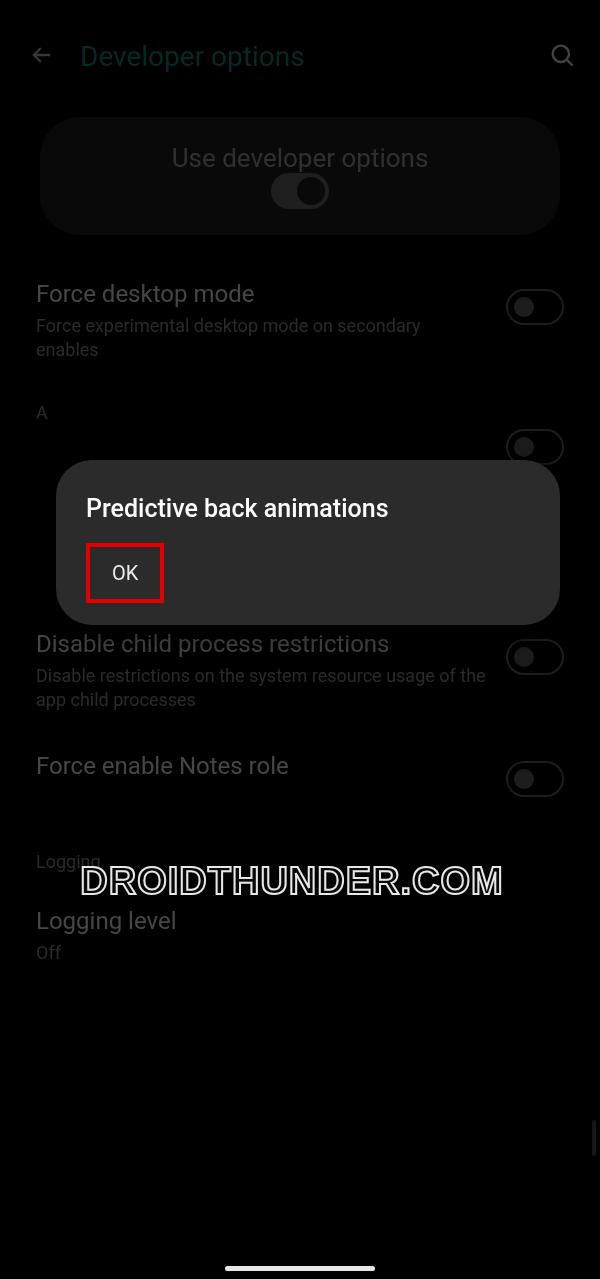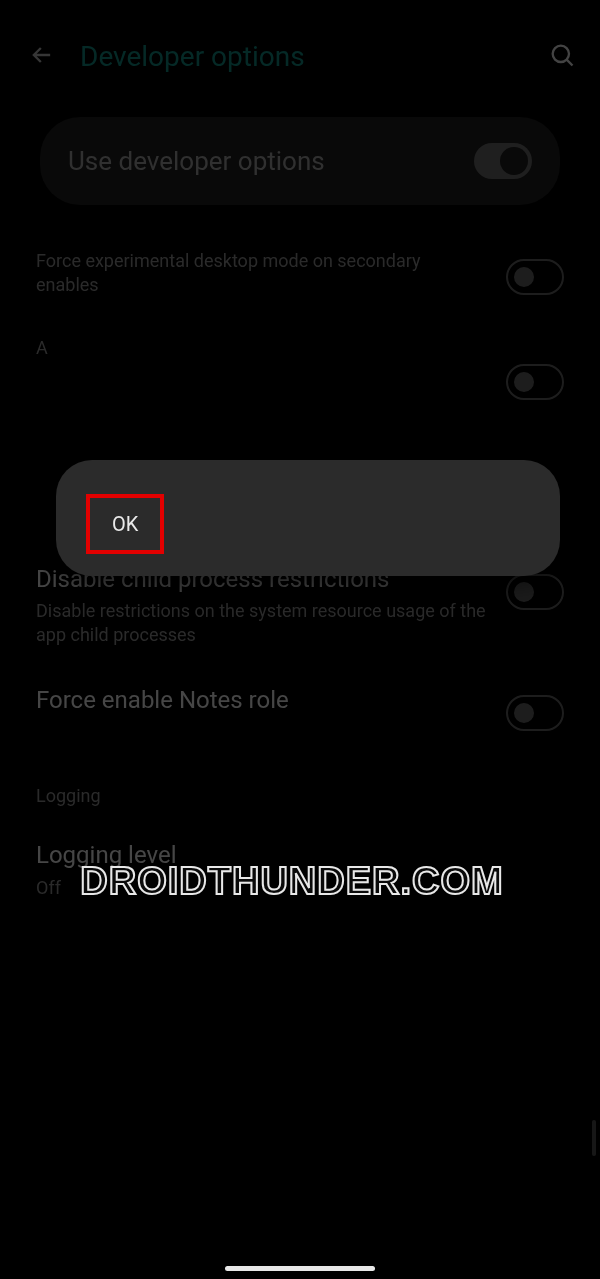--- a/index.html
+++ b/index.html
@@ -43,21 +43,22 @@
       height: 28px;
       stroke: #c0c0c0;
     }
     .main-toggle-card {
       margin: 24px 40px 40px 40px;
       background: #1a1a1a;
       border-radius: 40px;
       padding: 26px 28px;
       display: flex;
       align-items: center;
-      justify-content: space-between;
+      justify-content: center;
+      flex-direction: column;
     }
     .main-toggle-label {
       color: #8a8a8a;
       font-size: 26px;
     }
     .toggle-on {
       width: 58px;
       height: 36px;
       background: #5a5a5a;
       border-radius: 20px;
@@ -208,20 +209,21 @@
   </span>
 </div>
 
 <div class="main-toggle-card">
   <span class="main-toggle-label">Use developer options</span>
   <span class="toggle-on"></span>
 </div>
 
 <div class="setting-row">
   <div class="setting-texts">
+    <div class="setting-title">Force desktop mode</div>
     <div class="setting-desc">Force experimental desktop mode on secondary enables</div>
   </div>
   <span class="toggle-off"></span>
 </div>
 
 <div class="setting-row" style="padding-bottom:160px;">
   <div class="setting-texts">
     <div class="setting-desc">A</div>
   </div>
   <span class="toggle-off" style="margin-top:28px;"></span>
@@ -249,20 +251,21 @@
     <div class="setting-title">Logging level</div>
     <div class="setting-desc">Off</div>
   </div>
 </div>
 
 <div class="scrollbar-hint"></div>
 
 <div class="scrim"></div>
 
 <div class="dialog">
+  <div class="dialog-title">Predictive back animations</div>
   <div class="dialog-actions">
     <button class="dialog-ok">OK</button>
   </div>
 </div>
 
 <div class="watermark">DROIDTHUNDER.COM</div>
 
 <div class="home-indicator"></div>
 
 </body></html>

